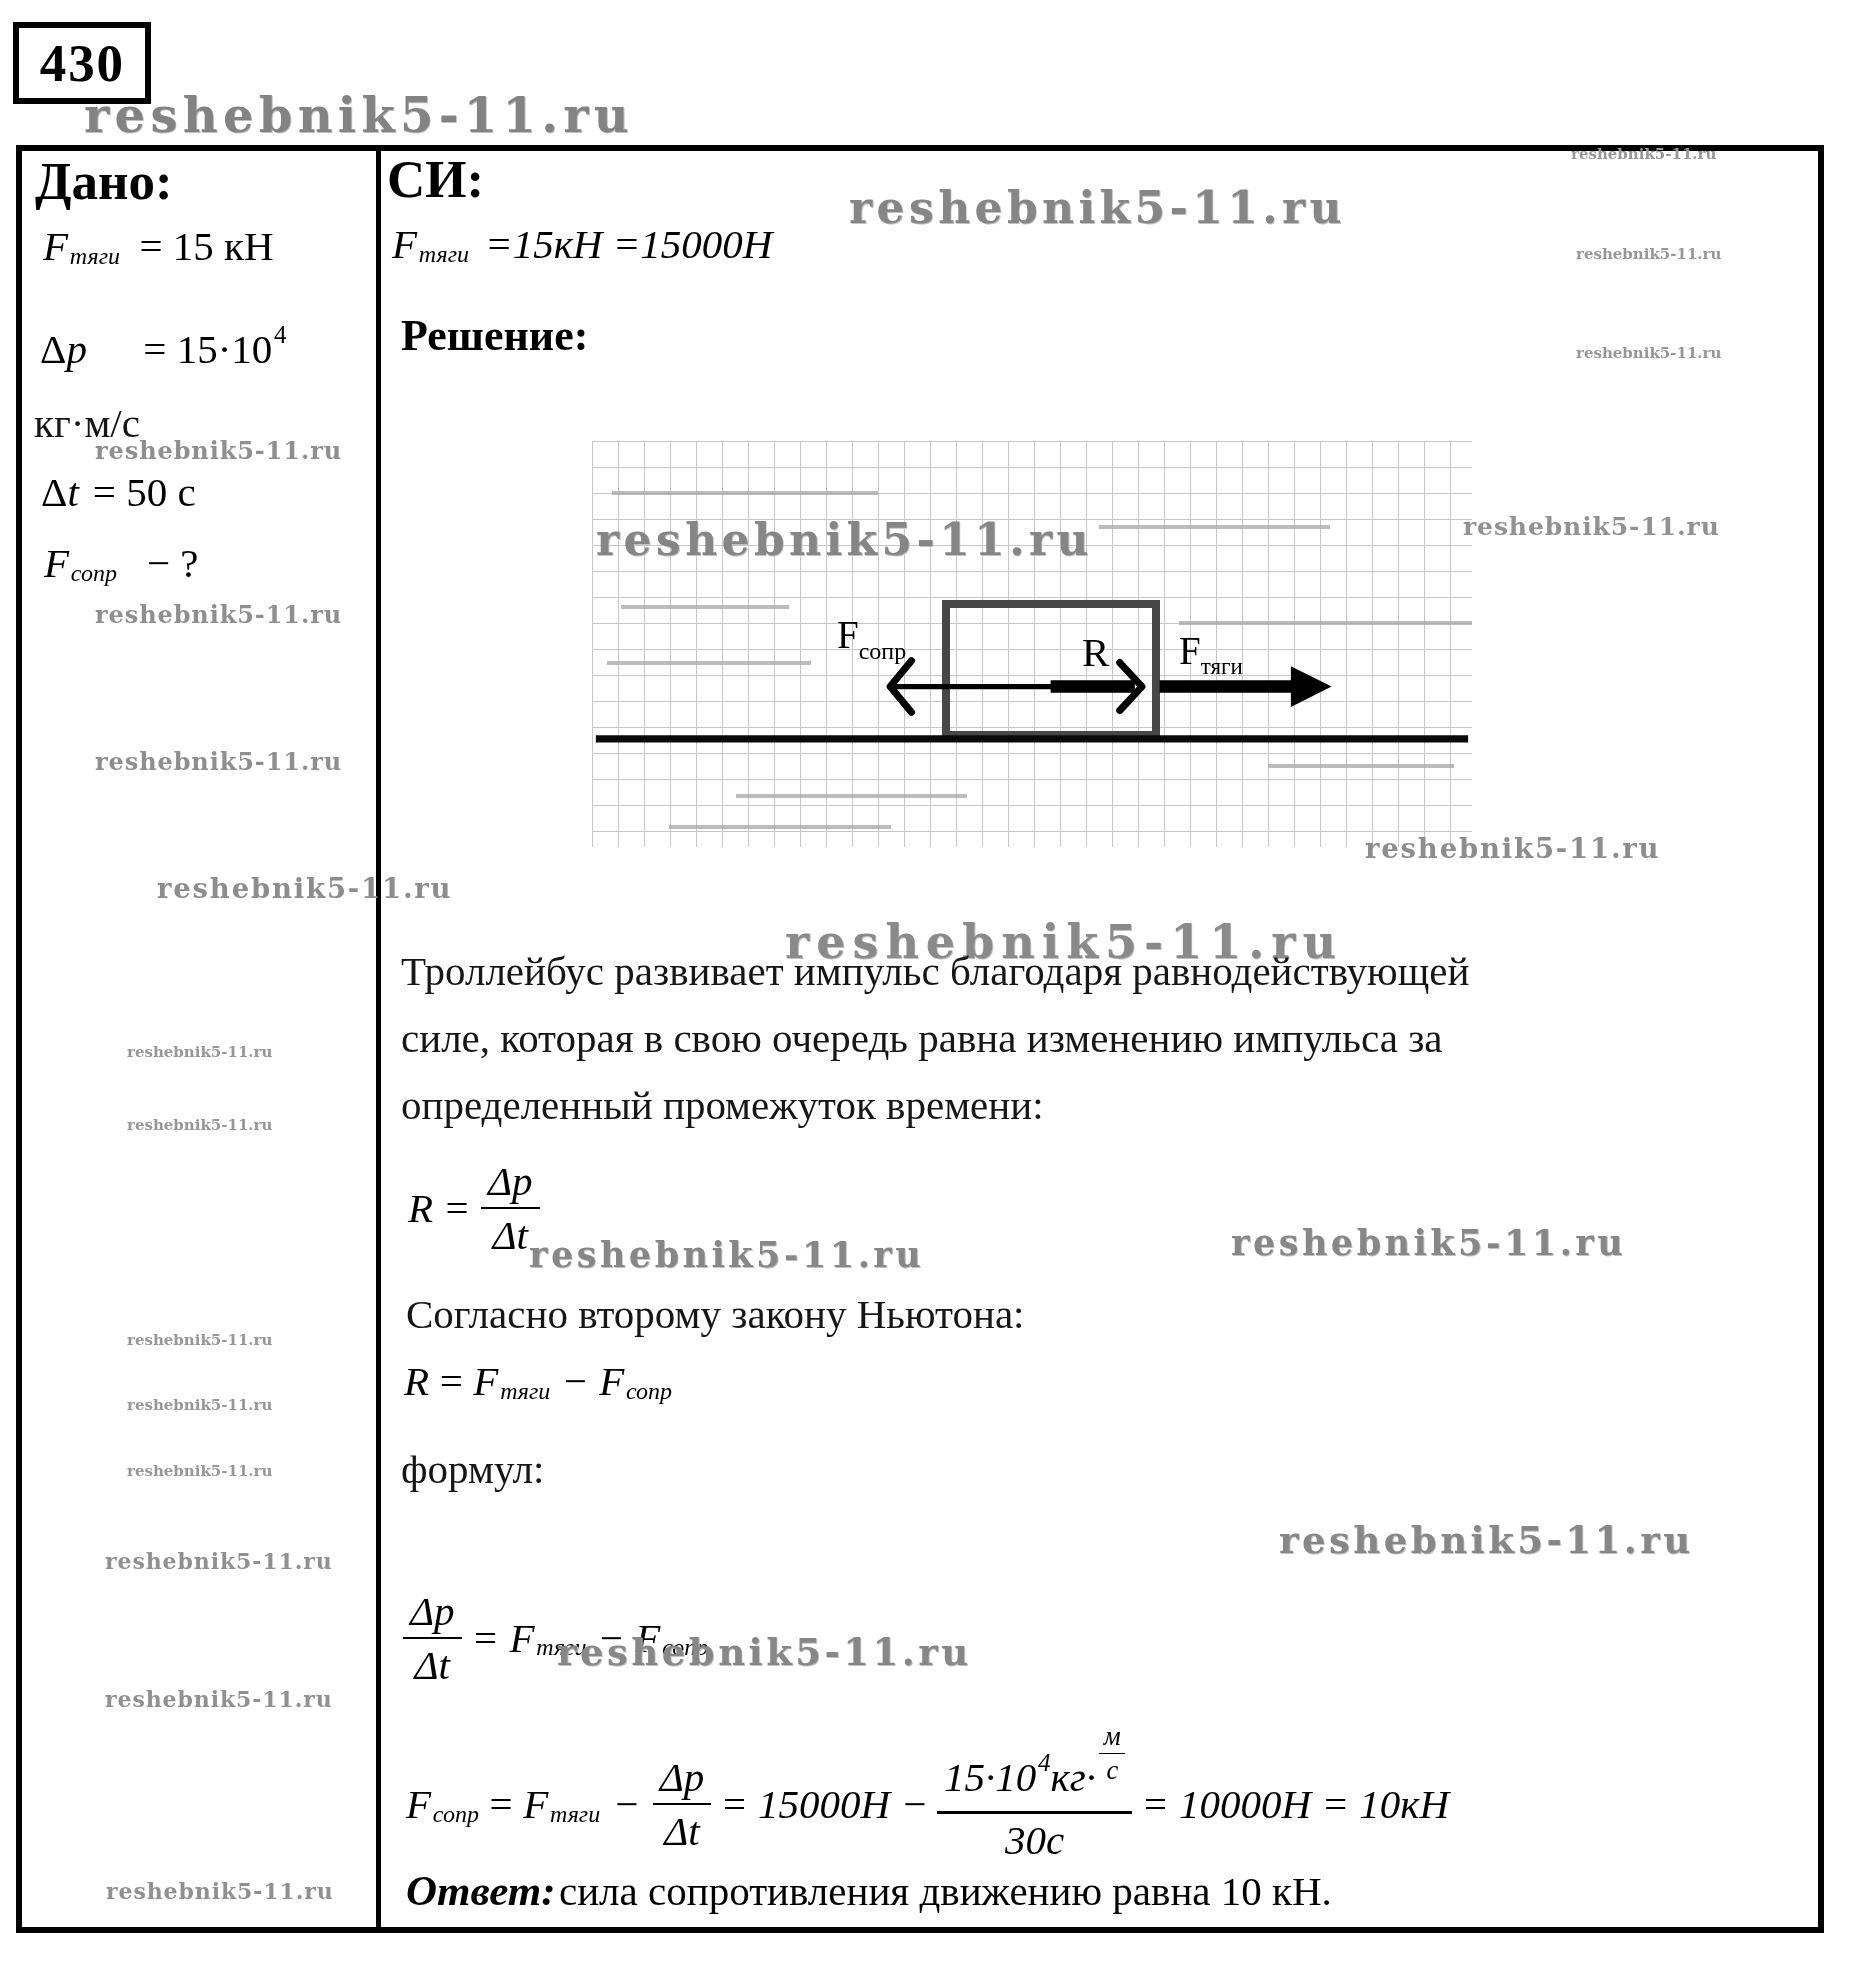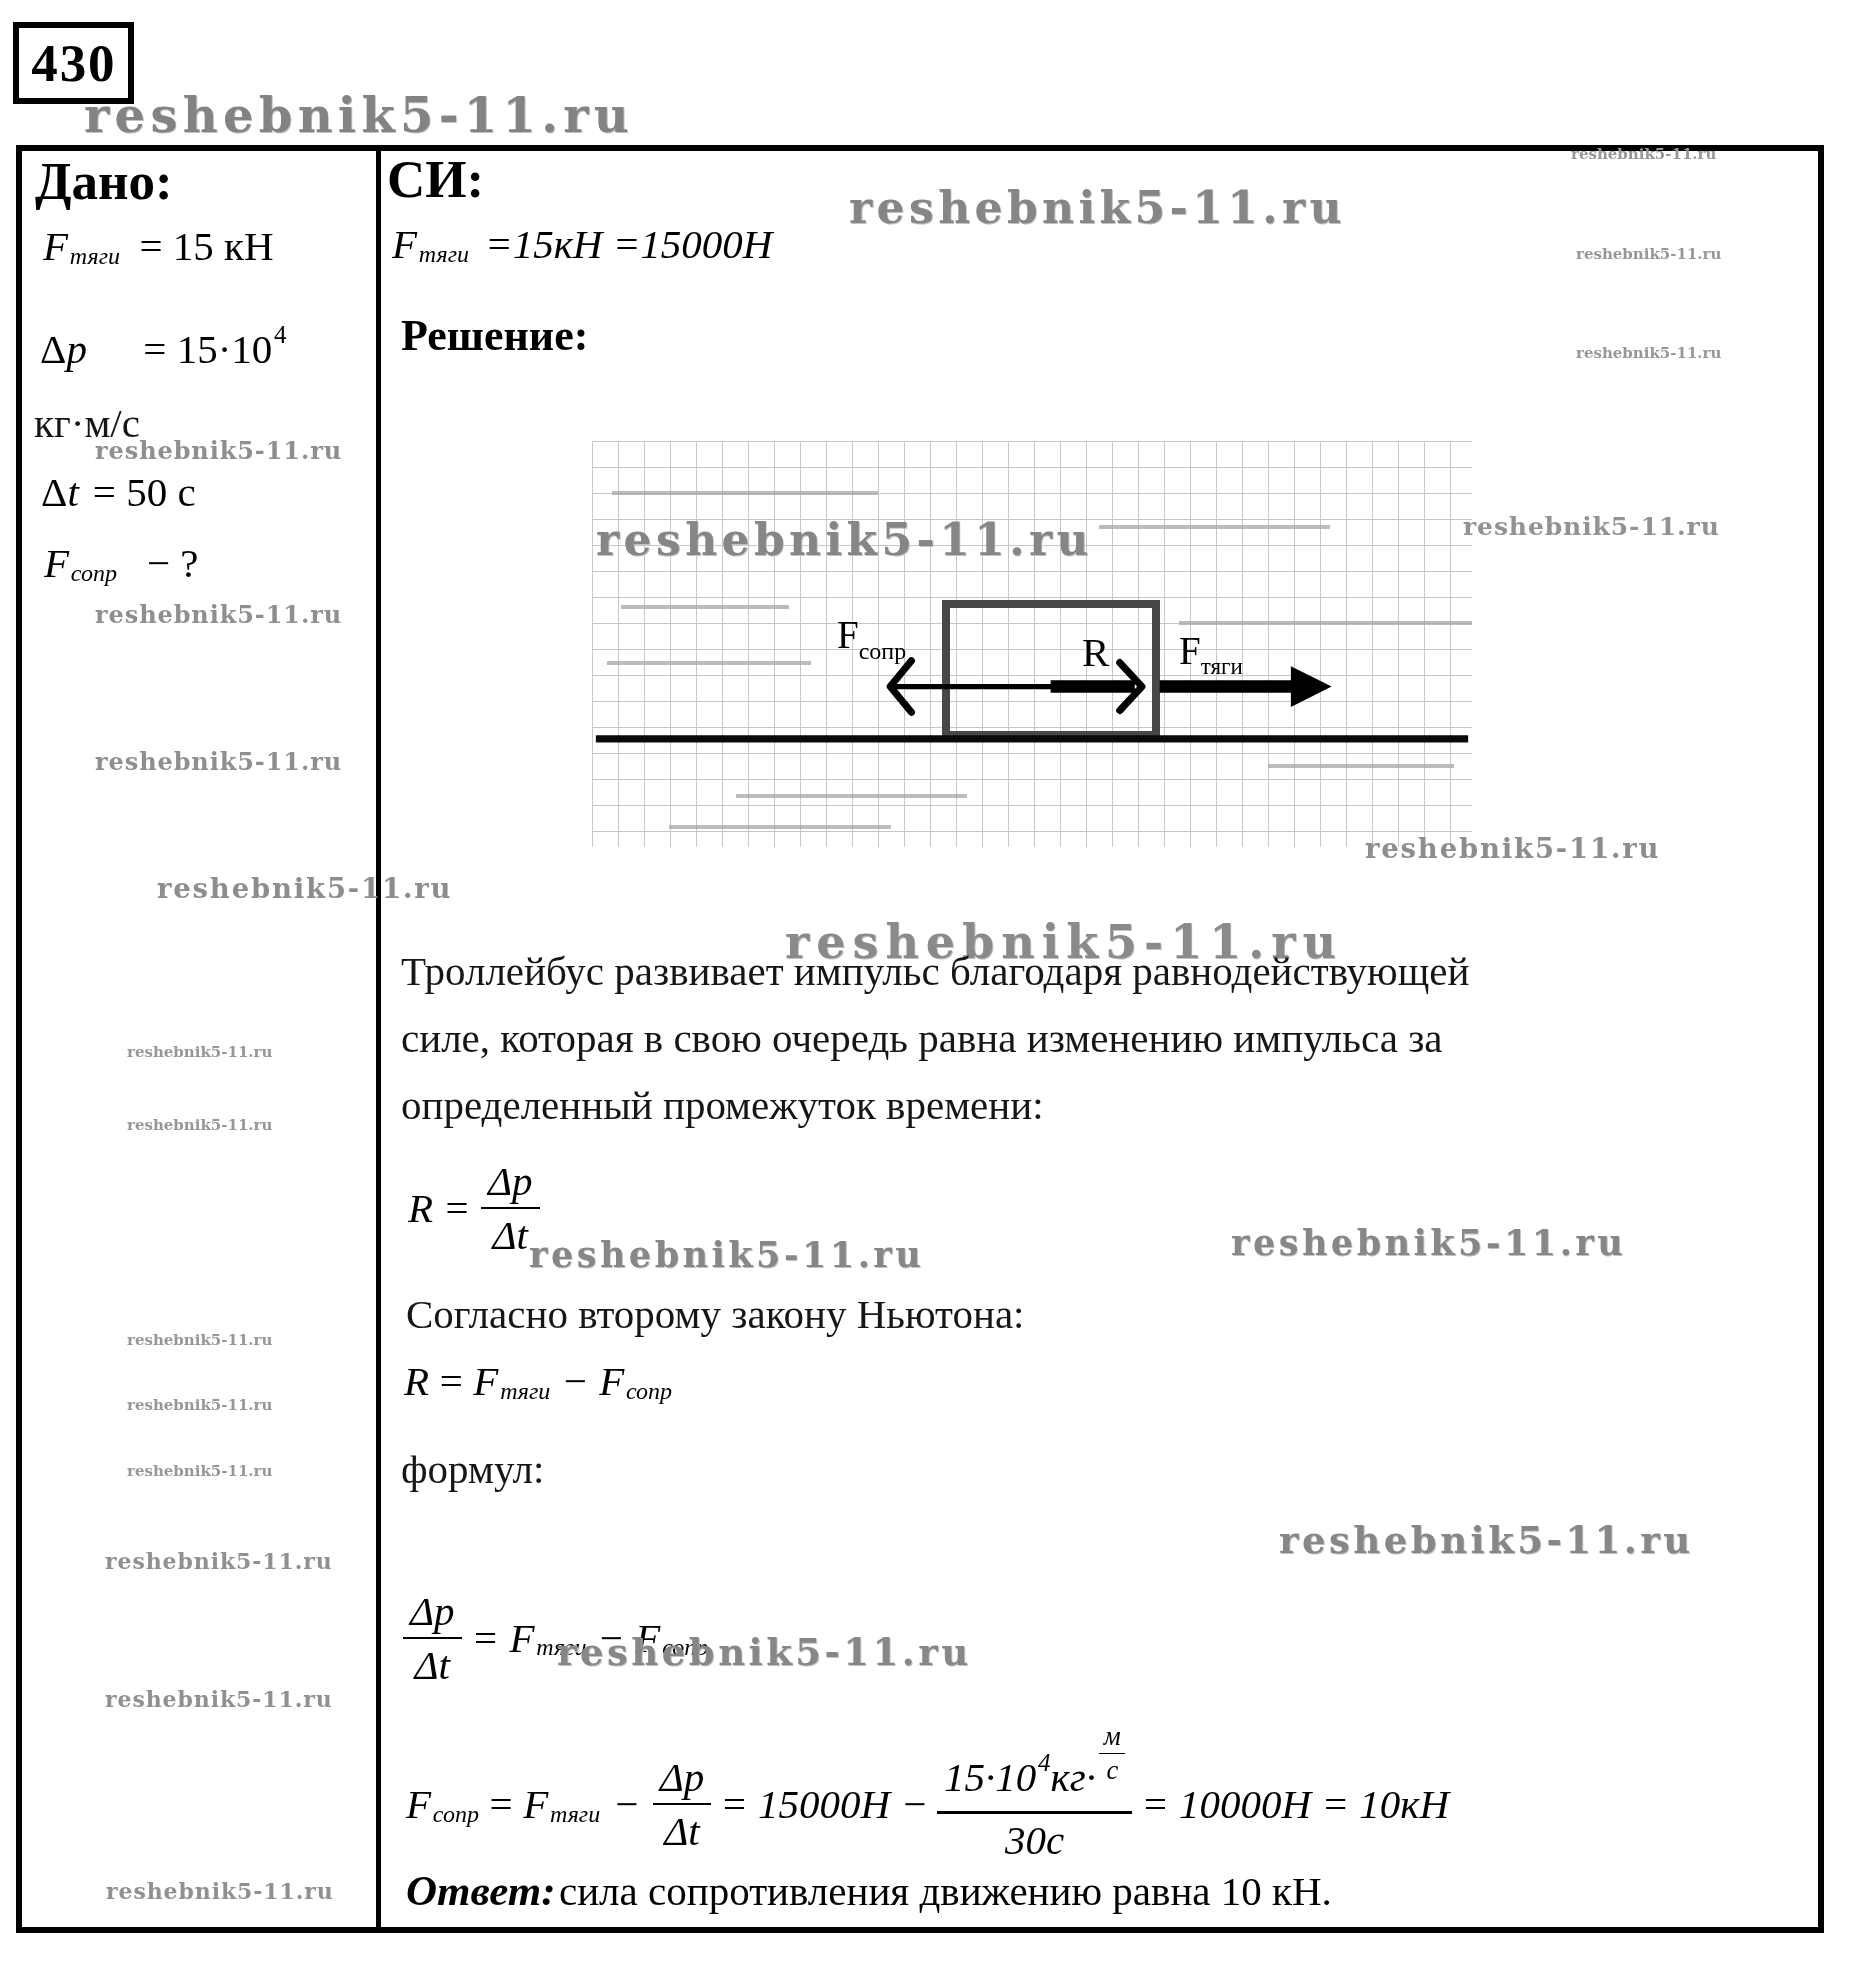--- a/index.html
+++ b/index.html
@@ -42,21 +42,21 @@
   
   .grid{position:absolute;left:592px;top:441px;width:880px;height:406px;
         background-image:linear-gradient(to right,#c7c7c7 1.3px,transparent 1.3px),
                          linear-gradient(to bottom,#c7c7c7 1.3px,transparent 1.3px);
         background-size:26px 26px;}
   .streak{position:absolute;height:3.5px;background:#a6a6a6;opacity:0.75;}
   .tbox{position:absolute;left:942px;top:600px;width:218px;height:139px;
         border:8.9px solid #474747;box-sizing:border-box;}
   .dlabel{position:absolute;font-size:39px;font-family:"Liberation Serif",serif;}
   .dsub{font-size:24px;position:relative;top:0.45em;}
-  .prob-box{position:absolute;left:13.3px;top:22px;width:121px;height:82px;border:6.2px solid #000;
+  .prob-box{position:absolute;left:13.3px;top:22px;width:138px;height:82px;border:6.2px solid #000;
             box-sizing:border-box;display:flex;align-items:center;justify-content:center;
             font-size:53px;font-weight:bold;letter-spacing:1.8px;}
   .ans-label{font-size:43px;font-weight:bold;font-style:italic;}
   .ans-text{font-size:41px;}
 </style>
 </head>
 <body>
 
 <div class="page">
 

